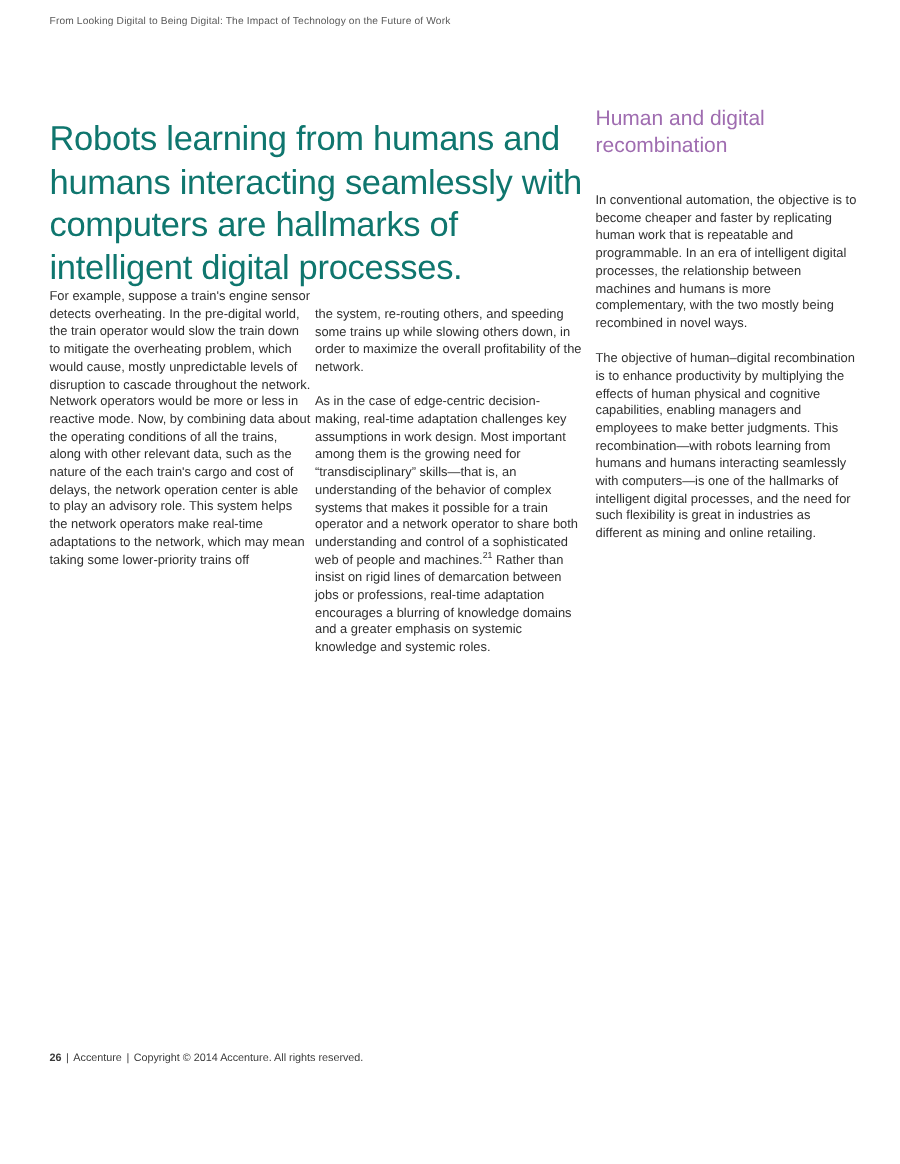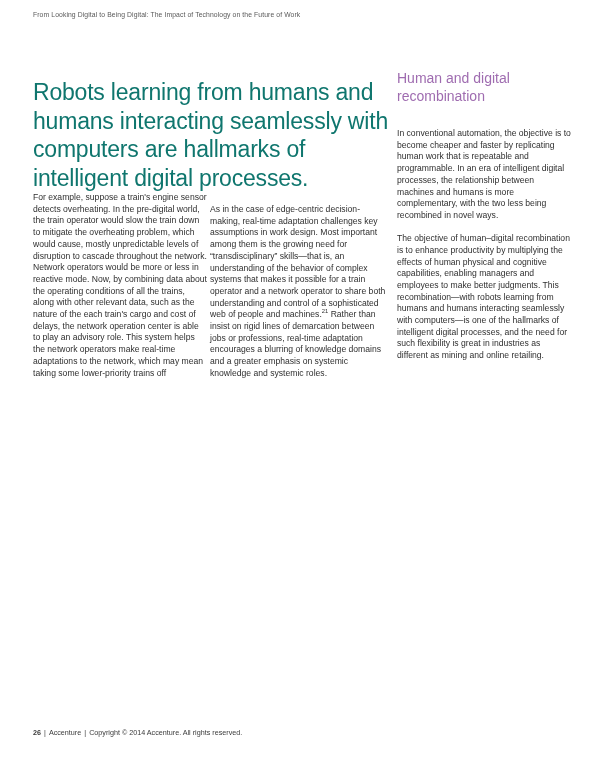--- a/index.html
+++ b/index.html
@@ -56,42 +56,42 @@
     vertical-align: super;
     line-height: 0;
   }
   .page-footer {
     position: absolute;
     left: 33px;
     top: 700px;
     font-size: 7.2px;
     color: #3a3a3a;
     white-space: nowrap;
-    margin-top: 28px;
   }
   .page-footer .page-number { font-weight: bold; }
   .page-footer .divider { margin: 0 3px; color: #3a3a3a; }
 </style>
 </head>
 <body>
 
 <div class="running-header">From Looking Digital to Being Digital: The Impact of Technology on the Future of Work</div>
 
 <h1 class="headline">Robots learning from humans and humans interacting seamlessly with computers are hallmarks of intelligent digital processes.</h1>
 
 <h2 class="section-heading">Human and digital recombination</h2>
 
 <div class="col col-left">
   <p>For example, suppose a train's engine sensor detects overheating. In the pre-digital world, the train operator would slow the train down to mitigate the overheating problem, which would cause, mostly unpredictable levels of disruption to cascade throughout the network. Network operators would be more or less in reactive mode. Now, by combining data about the operating conditions of all the trains, along with other relevant data, such as the nature of the each train's cargo and cost of delays, the network operation center is able to play an advisory role. This system helps the network operators make real-time adaptations to the network, which may mean taking some lower-priority trains off</p>
 </div>
 
 <div class="col col-middle">
+  <p>the system, re-routing others, and speeding some trains up while slowing others down, in order to maximize the overall profitability of the network.</p>
   <p><span>As in the case of edge-centric decision-making, real-time adaptation challenges key assumptions in work design. Most important among them is the growing need for “transdisciplinary” skills—that is, an understanding of the behavior of complex systems that makes it possible for a train operator and a network operator to share both understanding and control of a sophisticated web of people and machines.</span><sup class="footnote-ref-sup">21</sup><span> Rather than insist on rigid lines of demarcation between jobs or professions, real-time adaptation encourages a blurring of knowledge domains and a greater emphasis on systemic knowledge and systemic roles.</span></p>
 </div>
 
 <div class="col col-right">
-  <p>In conventional automation, the objective is to become cheaper and faster by replicating human work that is repeatable and programmable. In an era of intelligent digital processes, the relationship between machines and humans is more complementary, with the two less being recombined in novel ways.</p>
+  <p>In conventional automation, the objective is to become cheaper and faster by replicating human work that is repeatable and programmable. In an era of intelligent digital processes, the relationship between machines and humans is more complementary, with the two mostly being recombined in novel ways.</p>
   <p>The objective of human–digital recombination is to enhance productivity by multiplying the effects of human physical and cognitive capabilities, enabling managers and employees to make better judgments. This recombination—with robots learning from humans and humans interacting seamlessly with computers—is one of the hallmarks of intelligent digital processes, and the need for such flexibility is great in industries as different as mining and online retailing.</p>
 </div>
 
 <div class="page-footer">
   <span class="page-number">26</span><span class="divider">|</span><span>Accenture</span><span class="divider">|</span><span>Copyright © 2014 Accenture. All rights reserved.</span>
 </div>
 
 </body></html>

